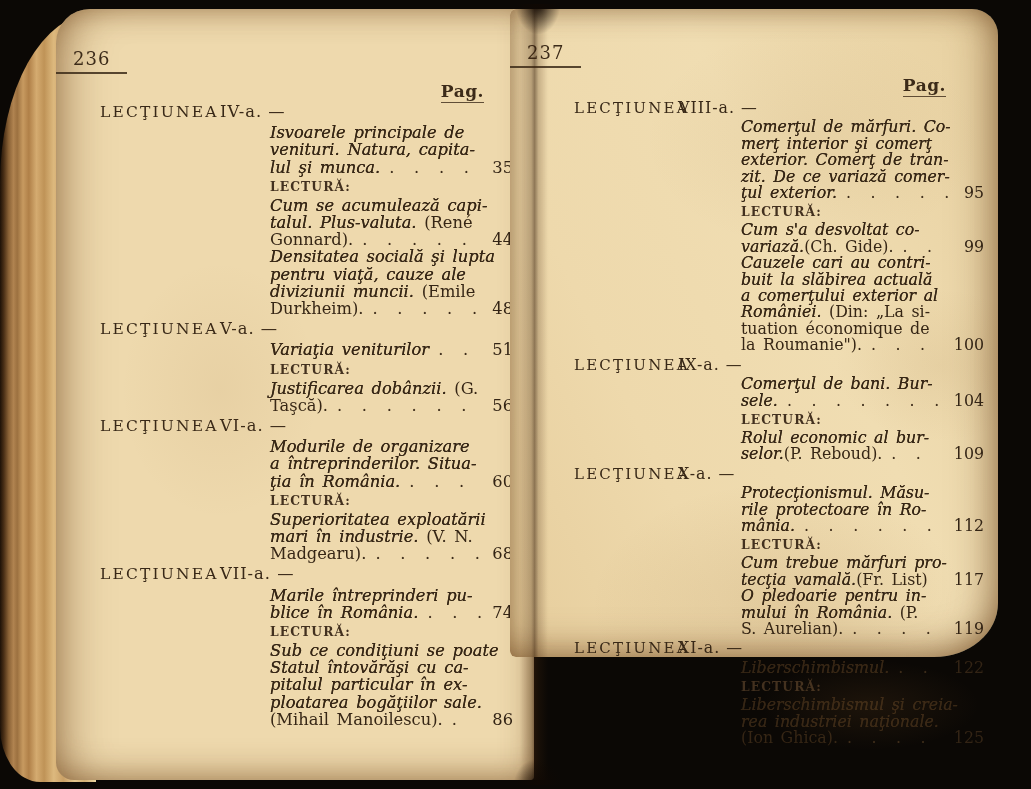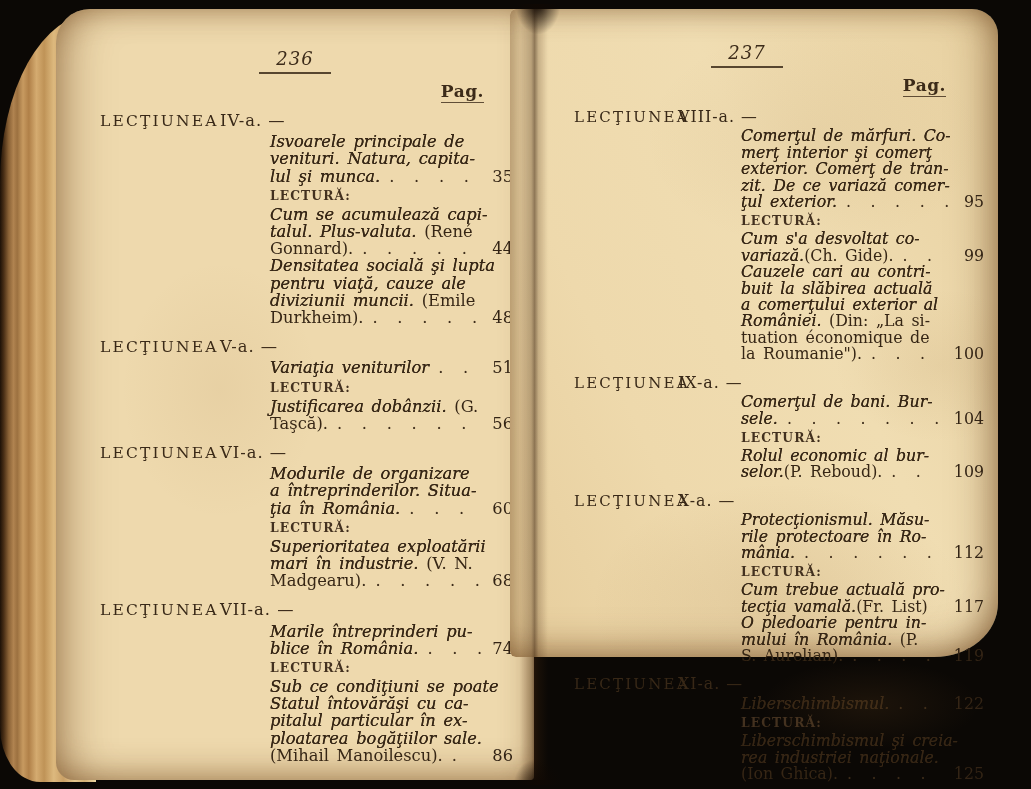--- a/index.html
+++ b/index.html
@@ -66,41 +66,41 @@
     background:radial-gradient(ellipse at 50% 0%, rgba(15,8,3,.95), rgba(15,8,3,0) 72%);
     pointer-events:none;
   }
   .gutter-notch-bottom{
     position:absolute;left:514px;bottom:4px;width:48px;height:26px;
     background:radial-gradient(ellipse at 50% 100%, rgba(15,8,3,.8), rgba(15,8,3,0) 72%);
     pointer-events:none;
   }
 
   
-  .pageno{position:absolute;left:0;width:100%;text-align:center;color:#3c2b19;font-style:italic;}
+  .pageno{position:absolute;left:0;width:100%;color:#3c2b19;}
   .page.left .pageno{top:39px;}
   .page.right .pageno{top:33px;padding-right:14px;box-sizing:border-box;}
   .pageno span{
     font-size:18px;letter-spacing:1px;
     border-bottom:2px solid rgba(60,43,25,.85);
     padding:0 17px 3px 17px;
   }
   .paglabel{
     position:absolute;font-size:17px;font-weight:bold;color:#3c2b19;
     border-bottom:1.5px solid rgba(60,43,25,.8);padding-bottom:1px;letter-spacing:.5px;
   }
   .page.left .paglabel{top:72px;right:50px;}
   .page.right .paglabel{top:66px;right:52px;}
 
   
   .entries{position:absolute;color:#362615;}
   .page.left  .entries{top:91px;left:44px;width:412px;font-size:16.3px;line-height:17.2px;}
   .page.right .entries{top:88px;left:64px;width:403px;font-size:15.8px;line-height:16.4px;}
 
-  .entry{margin-top:12px;}
+  .entry{margin-top:3px;}
   .entry-label{display:flex;align-items:baseline;letter-spacing:2.2px;color:#382817;margin-bottom:2px;}
   .entry-label .lbl{font-size:0.95em;}
   .page.left  .entry-label .lbl{width:120px;flex:none;}
   .page.right .entry-label .lbl{width:104px;flex:none;}
   .entry-label .num{letter-spacing:1px;}
 
   .indent{width:243px;}
   .page.left  .indent{margin-left:170px;}
   .page.right .indent{margin-left:167px;}
 
@@ -340,21 +340,21 @@
               <div class="line"><span class="it">Protecţionismul. Măsu-</span></div>
               <div class="line"><span class="it">rile protectoare în Ro-</span></div>
               <div class="line endline">
                 <span class="it">mânia.</span>
                 <span class="dots">. . . . . . .</span>
                 <span class="pg">112</span>
               </div>
             </div>
             <div class="lectura">LECTURĂ:</div>
             <div class="block reading">
-              <div class="line"><span class="it">Cum trebue actuală pro-</span></div>
+              <div class="line"><span class="it">Cum trebue mărfuri pro-</span></div>
               <div class="line endline">
                 <span class="it">tecţia vamală. </span>
                 <span class="rm">(Fr. List)</span>
                 <span class="pg">117</span>
               </div>
             </div>
             <div class="block reading">
               <div class="line"><span class="it">O pledoarie pentru in-</span></div>
               <div class="line"><span class="it">mului în România. </span><span class="rm">(P.</span></div>
               <div class="line endline">

